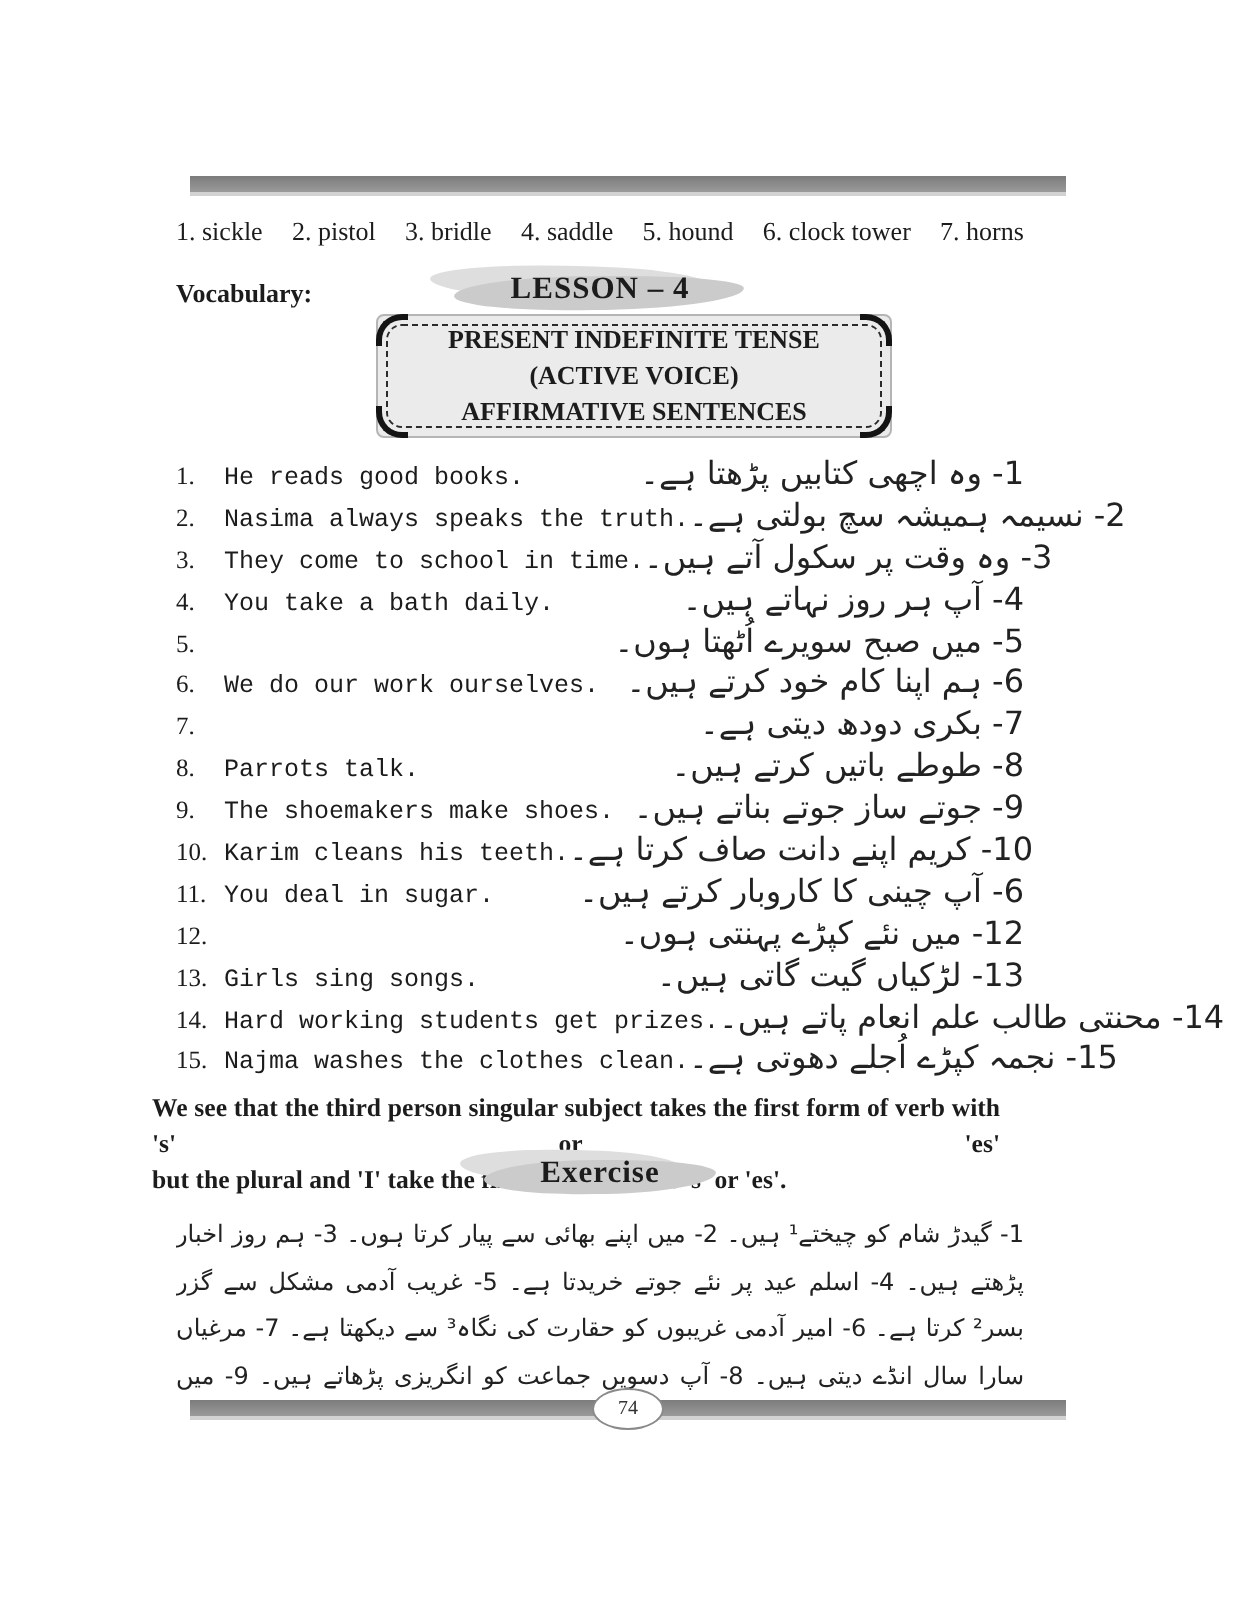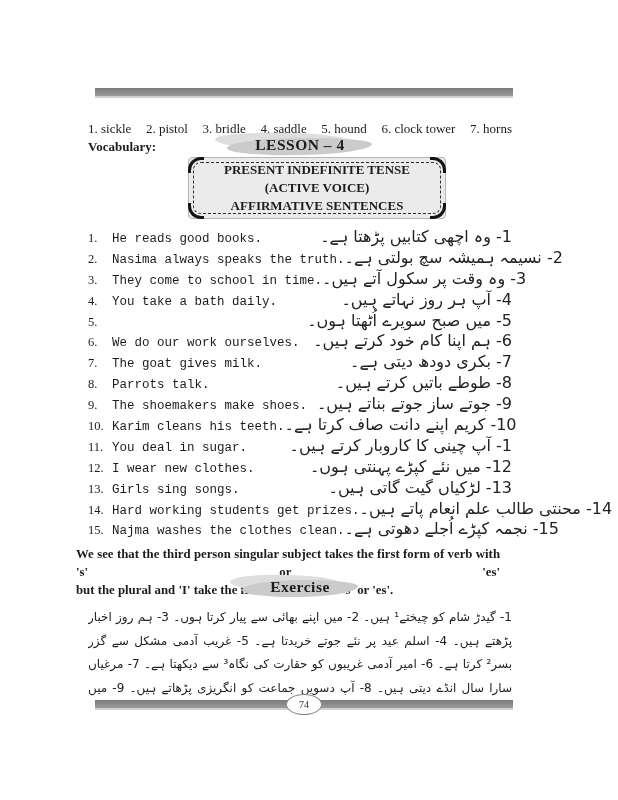--- a/index.html
+++ b/index.html
@@ -7,36 +7,37 @@
     position:relative; width:618px; height:800px; margin:0 auto;
     background:#ffffff; color:#1c1c1c;
     font-family:"Liberation Serif", serif; overflow:hidden;
   }
 
   
   .bar {
     position:absolute; left:95px; width:418px; height:8px;
     background:linear-gradient(#7c7c7c,#9a9a9a);
     border-bottom:2px solid #d2d2d2;
+    padding-left:20px;
   }
   .bar.top { top:88px; }
   .bar.bottom { top:700px; }
 
   .page-badge {
     position:absolute; left:50%; top:-6px; transform:translateX(-50%);
     width:34px; height:19px; background:#ffffff;
     border:1.5px solid #8a8a8a; border-radius:50%;
     display:flex; align-items:center; justify-content:center;
     font-size:10px; color:#333;
   }
 
   
   .vocab-heading { position:absolute; left:88px; top:99px; font-weight:bold; font-size:13px;margin-top:40px; }
   .vocab-line {
-    position:absolute; left:88px; top:121px; width:424px;
+    position:absolute; left:88px; top:108px; width:424px;
     display:flex; justify-content:space-between; font-size:13px;
   }
 
   
   .center-wrap { position:absolute; left:88px; width:424px; text-align:center;font-family:Liberation Serif, serif; }
   .lesson-wrap { top:135px; }
   .exercise-wrap { top:577px; }
   .smear {
     position:relative; display:inline-block; padding:1px 22px;
     font-weight:bold; font-size:15.5px; letter-spacing:0.5px; z-index:0;
@@ -168,21 +169,20 @@
       </div>
 
       <div class="row">
         <span class="num">6.</span>
         <span class="etxt">We do our work ourselves.</span>
         <span class="urd">6- ہم اپنا کام خود کرتے ہیں۔</span>
       </div>
 
       <div class="row">
         <span class="num">7.</span>
-        <span class="etxt">The goat gives milk.</span>
         <span class="urd">7- بکری دودھ دیتی ہے۔</span>
       </div>
 
       <div class="row">
         <span class="num">8.</span>
         <span class="etxt">Parrots talk.</span>
         <span class="urd">8- طوطے باتیں کرتے ہیں۔</span>
       </div>
 
       <div class="row">
@@ -193,26 +193,25 @@
 
       <div class="row">
         <span class="num">10.</span>
         <span class="etxt">Karim cleans his teeth.</span>
         <span class="urd">10- کریم اپنے دانت صاف کرتا ہے۔</span>
       </div>
 
       <div class="row">
         <span class="num">11.</span>
         <span class="etxt">You deal in sugar.</span>
-        <span class="urd">1- آپ چینی کا کاروبار کرتے ہیں۔</span>
+        <span class="urd">6- آپ چینی کا کاروبار کرتے ہیں۔</span>
       </div>
 
       <div class="row">
         <span class="num">12.</span>
-        <span class="etxt">I wear new clothes.</span>
         <span class="urd">12- میں نئے کپڑے پہنتی ہوں۔</span>
       </div>
 
       <div class="row">
         <span class="num">13.</span>
         <span class="etxt">Girls sing songs.</span>
         <span class="urd">13- لڑکیاں گیت گاتی ہیں۔</span>
       </div>
 
       <div class="row">

